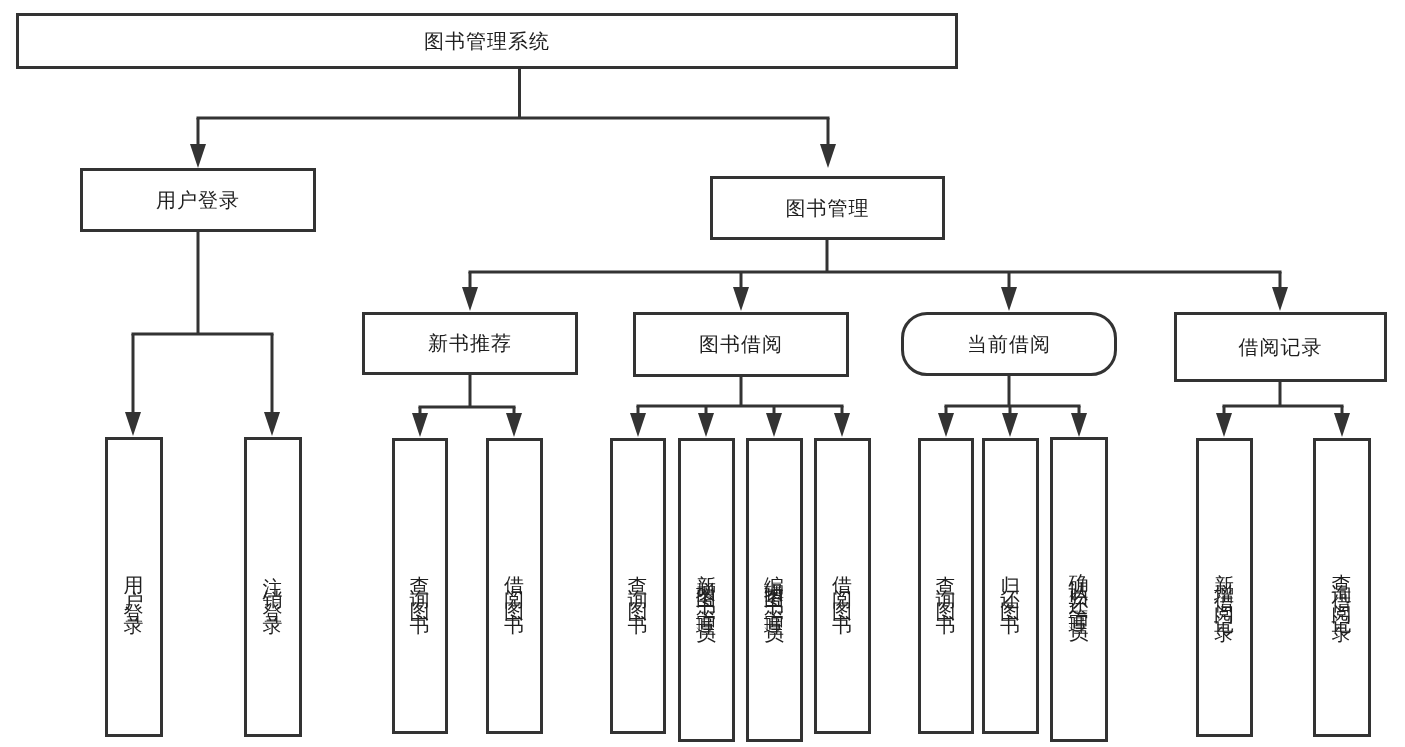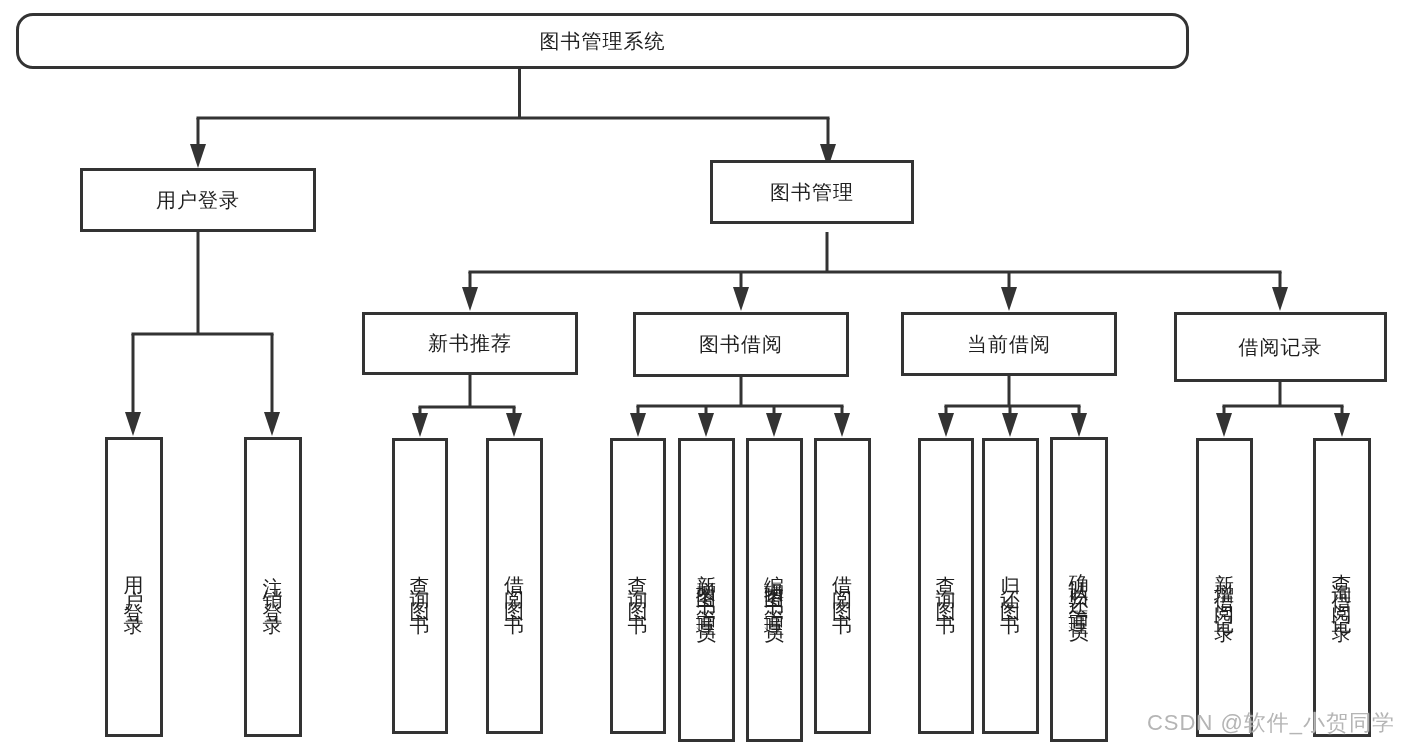--- a/index.html
+++ b/index.html
@@ -105,36 +105,36 @@
       <line x1="1079" y1="406" x2="1079" y2="419" stroke="#333333" stroke-width="3"></line>
       <polygon points="1071,413 1087,413 1079,437" fill="#333333"></polygon>
       <line x1="1280" y1="377" x2="1280" y2="406" stroke="#333333" stroke-width="3"></line>
       <line x1="1222.5" y1="406" x2="1343.5" y2="406" stroke="#333333" stroke-width="3"></line>
       <line x1="1224" y1="406" x2="1224" y2="419" stroke="#333333" stroke-width="3"></line>
       <polygon points="1216,413 1232,413 1224,437" fill="#333333"></polygon>
       <line x1="1342" y1="406" x2="1342" y2="419" stroke="#333333" stroke-width="3"></line>
       <polygon points="1334,413 1350,413 1342,437" fill="#333333"></polygon>
     </svg>
   <div id="nodes">
-      <div class="node" style="left: 16px; top: 13px; width: 1173px; height: 56px; border-radius: 17px;">
+      <div class="node" style="left: 16px; top: 13px; width: 942px; height: 56px;">
         <span class="lbl-h">图书管理系统</span>
       </div>
       <div class="node" style="left: 80px; top: 168px; width: 236px; height: 64px;">
         <span class="lbl-h">用户登录</span>
       </div>
-      <div class="node" style="left: 710px; top: 160px; width: 204px; height: 64px;">
+      <div class="node" style="left: 710px; top: 176px; width: 235px; height: 64px;">
         <span class="lbl-h">图书管理</span>
       </div>
       <div class="node" style="left: 362px; top: 312px; width: 216px; height: 63px; font-family: Liberation Serif, serif;">
         <span class="lbl-h">新书推荐</span>
       </div>
       <div class="node" style="left: 633px; top: 312px; width: 216px; height: 65px;">
         <span class="lbl-h">图书借阅</span>
       </div>
-      <div class="node" style="left: 901px; top: 312px; width: 216px; height: 64px;">
+      <div class="node" style="left: 901px; top: 312px; width: 216px; height: 64px; border-radius: 26px;">
         <span class="lbl-h">当前借阅</span>
       </div>
       <div class="node" style="left: 1174px; top: 312px; width: 213px; height: 70px;">
         <span class="lbl-h">借阅记录</span>
       </div>
       <div class="node" style="left: 105px; top: 437px; width: 58px; height: 300px;">
         <span class="lbl-v ls-wide">用户登录</span>
       </div>
       <div class="node" style="left: 244px; top: 437px; width: 58px; height: 300px;">
         <span class="lbl-v ls-wide">注销登录</span>
@@ -166,14 +166,13 @@
       <div class="node" style="left: 1050px; top: 437px; width: 58px; height: 305px;">
         <span class="lbl-v ls-tight">确认归还（管理员）</span>
       </div>
       <div class="node" style="left: 1196px; top: 438px; width: 57px; height: 299px;">
         <span class="lbl-v ls-medium">新增借阅记录</span>
       </div>
       <div class="node" style="left: 1313px; top: 438px; width: 58px; height: 299px;">
         <span class="lbl-v ls-medium">查询借阅记录</span>
       </div>
     </div>
-  <div class="watermark">CSDN @软件_小贺同学</div>
 </div>
 
 </body></html>

